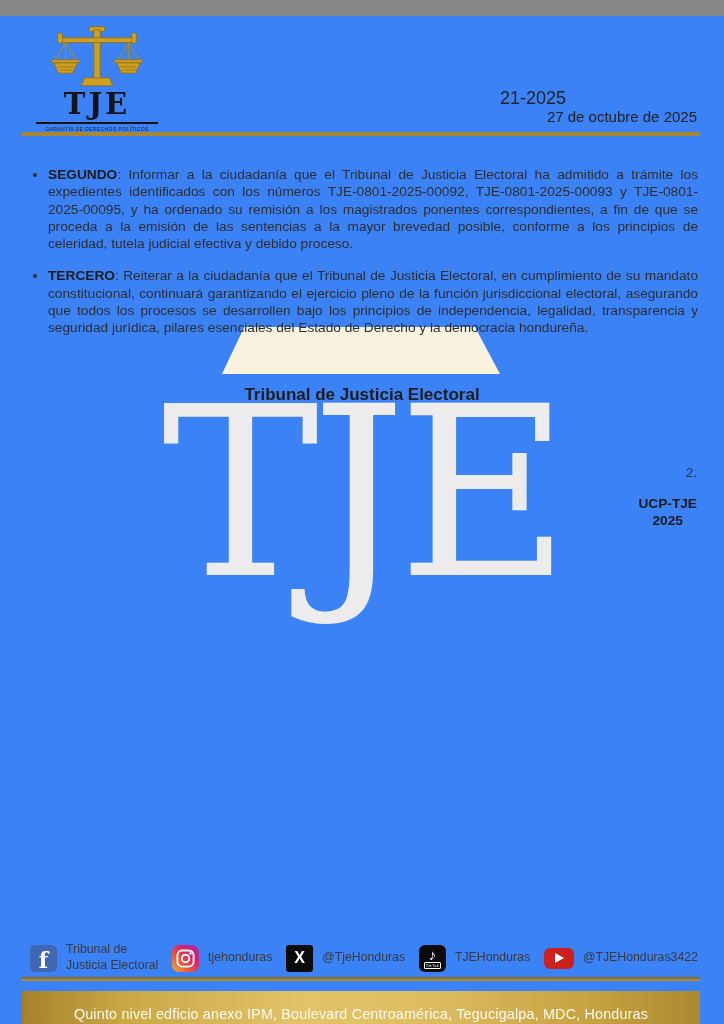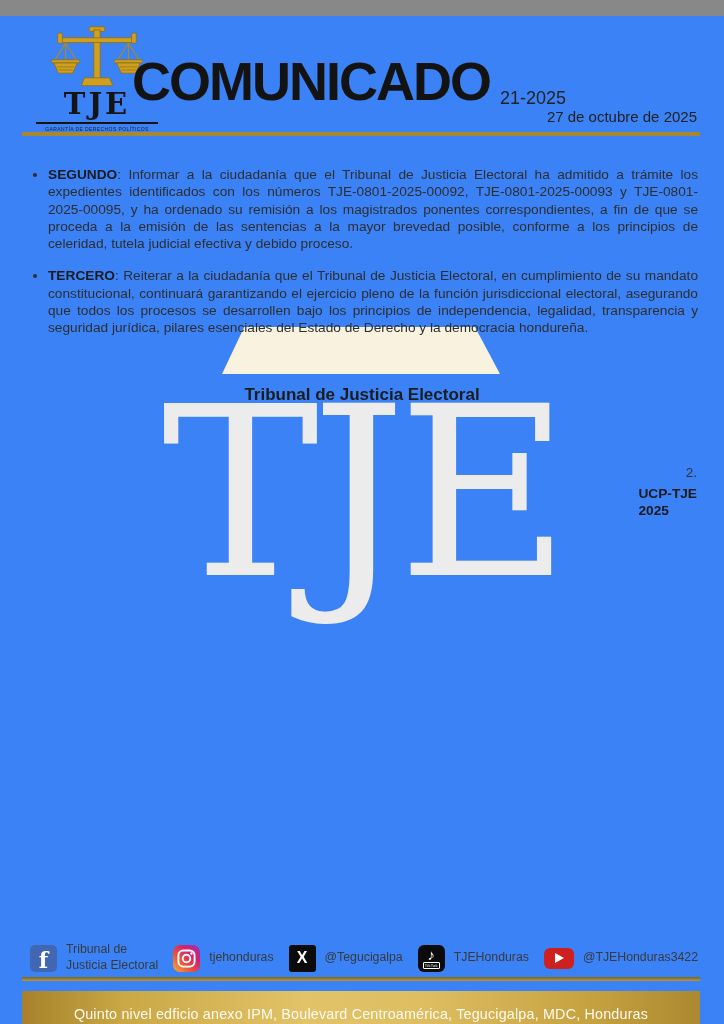--- a/index.html
+++ b/index.html
@@ -50,21 +50,21 @@
     color:#2e2e2e;
   }
   .bullet-label { font-weight:bold; color:#1b1b1b; }
 
   .signature {
     position:absolute; left:0; right:0; top:369px; text-align:center;
     font-size:17px; font-weight:bold; color:#1c1c1c; z-index:1;
   }
   .page-number { position:absolute; right:27px; top:449px; font-size:13.5px; color:#333; z-index:1; }
   .reference {
-    position:absolute; right:27px; top:470px; text-align:left;
+    position:absolute; right:27px; top:480px; text-align:center;
     font-size:13.7px; font-weight:bold; line-height:16.5px; color:#1b1b1b; z-index:1;
   }
 
   
   .social-row {
     position:absolute; left:30px; right:26px; top:920px; height:44px;
     display:flex; align-items:center; justify-content:space-between; z-index:1;
   }
   .social-item { display:flex; align-items:center; gap:9px; }
   .social-handle { font-size:12.3px; color:#3a3a3a; white-space:pre-line; line-height:1.3; }
@@ -146,21 +146,20 @@
         <line x1="11" y1="56" x2="29" y2="56"></line>
         <line x1="89" y1="52" x2="111" y2="52"></line>
         <line x1="91" y1="56" x2="109" y2="56"></line>
       </g>
     </svg>
     <div class="logo-acronym">TJE</div>
     <div class="logo-rule"></div>
     <div class="logo-tagline">GARANTÍA DE DERECHOS POLÍTICOS</div>
   </div>
 
-  <div class="doc-title">COMUNICADO</div>
   <div class="doc-number">21-2025</div>
   <div class="doc-date">27 de octubre de 2025</div>
   <div class="header-rule"></div>
 
   <div class="cream-shape"></div>
   <div class="watermark">TJE</div>
 
   <div class="content">
     <ul>
       <li>
@@ -194,21 +193,21 @@
           <circle cx="10" cy="10" r="4" fill="none" stroke="#fff" stroke-width="2"></circle>
           <circle cx="15.2" cy="4.8" r="1.3" fill="#fff"></circle>
         </svg>
       </div>
       <div class="social-handle">tjehonduras</div>
     </div>
     <div class="social-item">
       <div class="icon-x">
           <span>X</span>
         </div>
-      <div class="social-handle">@Tegucigalpa</div>
+      <div class="social-handle">@TjeHonduras</div>
     </div>
     <div class="social-item">
       <div class="icon-tt">
         <span class="note">♪</span>
         <span class="word">TikTok</span>
       </div>
       <div class="social-handle">TJEHonduras</div>
     </div>
     <div class="social-item">
       <div class="icon-yt">

